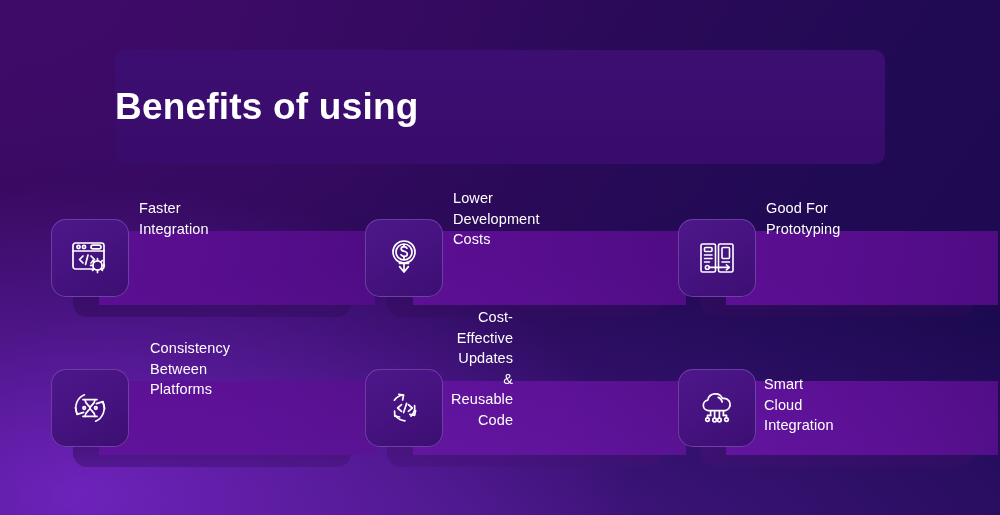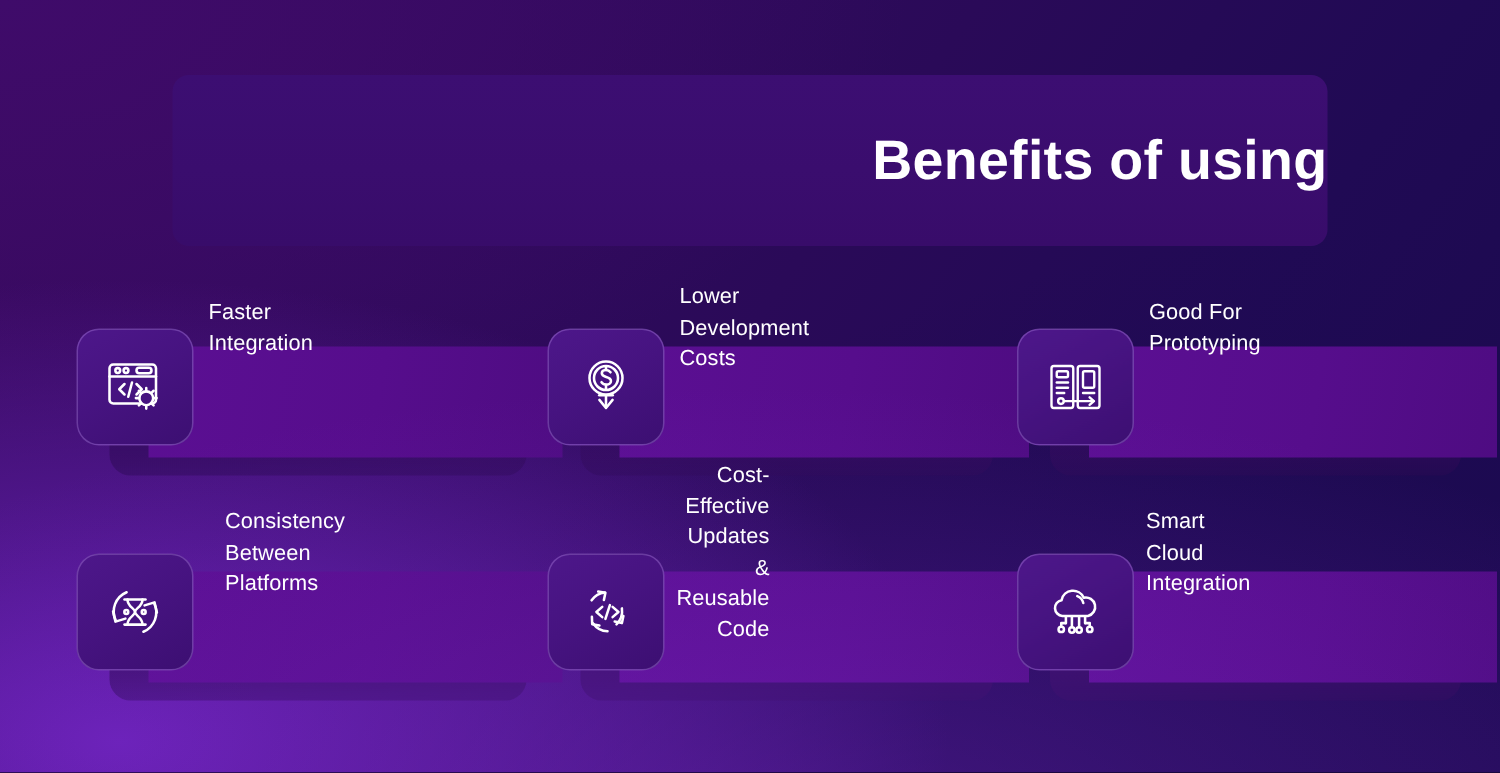--- a/index.html
+++ b/index.html
@@ -31,21 +31,21 @@
   .title-banner {
     position: absolute;
     left: 115px;
     top: 50px;
     width: 770px;
     height: 114px;
     border-radius: 11px;
     background: linear-gradient(180deg, #3c0e72 0%, #3a0d6e 55%, #380c6a 100%);
     display: flex;
     flex-direction: column;
-    align-items: flex-end;
+    align-items: flex-start;
     justify-content: center;
     z-index: 3;
     gap: 16px;
   }
   .title-line {
     color: #ffffff;
     font-size: 37px;
     font-weight: bold;
     letter-spacing: 0.2px;
     line-height: 1.28;
@@ -223,17 +223,17 @@
         <line x1="25.4" y1="25.8" x2="25.4" y2="33.2"></line>
         <line x1="29.4" y1="25.8" x2="29.4" y2="30.4"></line>
         <path d="M16.6 30.4h-3.1v2.4"></path>
         <path d="M29.4 30.4h3.1v2.4"></path>
         <circle cx="13.5" cy="34.6" r="1.8"></circle>
         <circle cx="20.6" cy="35" r="1.8"></circle>
         <circle cx="25.4" cy="35" r="1.8"></circle>
         <circle cx="32.5" cy="34.6" r="1.8"></circle>
       </svg>
     </div>
-    <div class="card-label" style="left:86px;">Smart Cloud
+    <div class="card-label" style="left:86px;margin-top:36px;">Smart Cloud
 Integration</div>
   </div>
 
 </div>
 
 </body></html>

